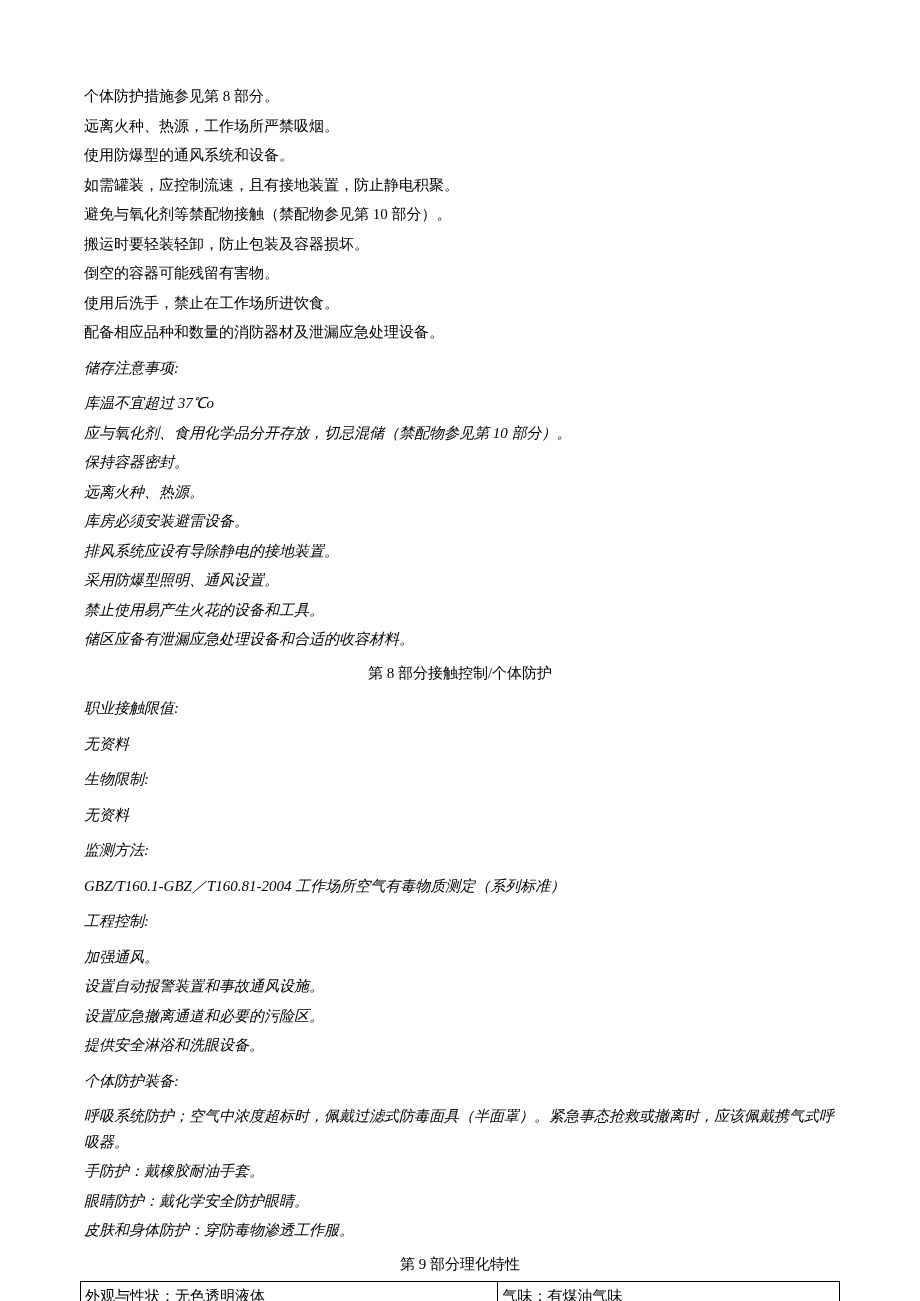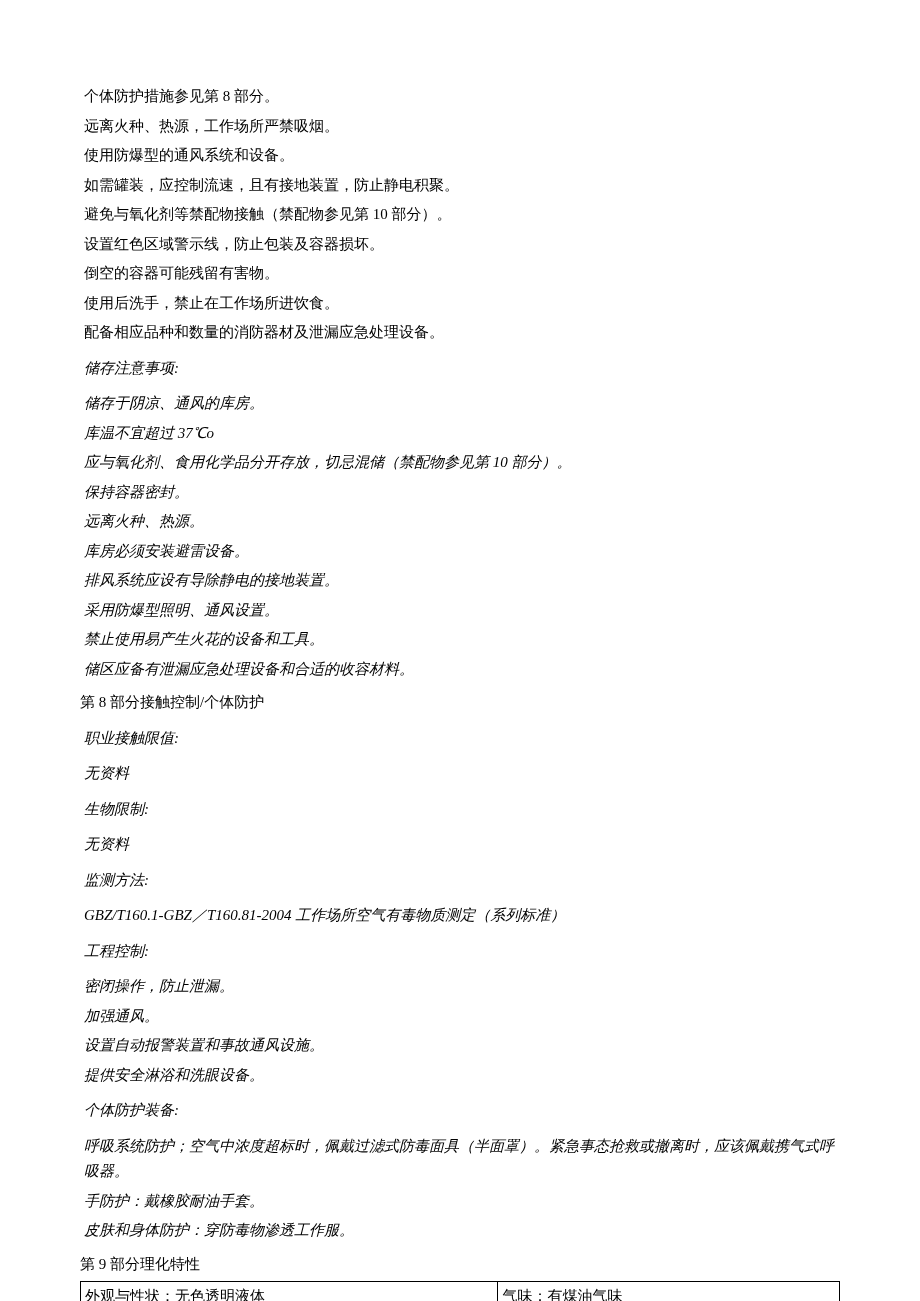--- a/index.html
+++ b/index.html
@@ -11,21 +11,21 @@
       margin: 0;
       padding: 80px 80px 40px 80px;
       width: 920px;
       box-sizing: border-box;
     }
     p {
       margin: 4px;
       white-space: normal;
     }
     .blk { margin-bottom: 8px; }
-    .sec-title { text-align: left; margin: 4px 0; }
+    .sec-title { text-align: center; margin: 4px 0; }
     .spacer { margin-top: 10px; font-style: italic; }
     table {
       width: 100%;
       border-collapse: collapse;
       margin-top: 4px;
     }
     td {
       border: 1px solid #000;
       padding: 2px 4px;
       vertical-align: top;
@@ -34,30 +34,29 @@
   </style>
 </head>
 <body>
 
 <div class="blk">
   <p>个体防护措施参见第 8 部分。</p>
   <p>远离火种、热源，工作场所严禁吸烟。</p>
   <p>使用防爆型的通风系统和设备。</p>
   <p>如需罐装，应控制流速，且有接地装置，防止静电积聚。</p>
   <p>避免与氧化剂等禁配物接触（禁配物参见第 10 部分）。</p>
-  <p>设置红色区域警示线，防止包装及容器损坏。</p>
+  <p>搬运时要轻装轻卸，防止包装及容器损坏。</p>
   <p>倒空的容器可能残留有害物。</p>
   <p>使用后洗手，禁止在工作场所进饮食。</p>
   <p>配备相应品种和数量的消防器材及泄漏应急处理设备。</p>
 </div>
 
 <p class="spacer">储存注意事项:</p>
 
 <div class="blk spacer">
-  <p>储存于阴凉、通风的库房。</p>
   <p>库温不宜超过 37℃o</p>
   <p>应与氧化剂、食用化学品分开存放，切忌混储（禁配物参见第 10 部分）。</p>
   <p>保持容器密封。</p>
   <p>远离火种、热源。</p>
   <p>库房必须安装避雷设备。</p>
   <p>排风系统应设有导除静电的接地装置。</p>
   <p>采用防爆型照明、通风设置。</p>
   <p>禁止使用易产生火花的设备和工具。</p>
   <p>储区应备有泄漏应急处理设备和合适的收容材料。</p>
 </div>
@@ -69,31 +68,32 @@
 
 <p class="spacer">生物限制:</p>
 <p class="spacer">无资料</p>
 
 <p class="spacer">监测方法:</p>
 <p class="spacer">GBZ/T160.1-GBZ／T160.81-2004 工作场所空气有毒物质测定（系列标准）</p>
 
 <p class="spacer">工程控制:</p>
 
 <div class="blk spacer">
-  <p>密闭操作，防止泄漏。</p>
   <p>加强通风。</p>
   <p>设置自动报警装置和事故通风设施。</p>
+  <p>设置应急撤离通道和必要的污险区。</p>
   <p>提供安全淋浴和洗眼设备。</p>
 </div>
 
 <p class="spacer">个体防护装备:</p>
 
 <div class="blk spacer">
   <p>呼吸系统防护；空气中浓度超标时，佩戴过滤式防毒面具（半面罩）。紧急事态抢救或撤离时，应该佩戴携气式呼吸器。</p>
   <p>手防护：戴橡胶耐油手套。</p>
+  <p>眼睛防护：戴化学安全防护眼睛。</p>
   <p>皮肤和身体防护：穿防毒物渗透工作服。</p>
 </div>
 
 <p class="sec-title">第 9 部分理化特性</p>
 
 <table>
   <tbody>
       <tr>
     <td style="width:55%;border-right:none;">外观与性状：无色透明液体</td>
     <td style="border-left:1px solid #000;">气味：有煤油气味</td>

